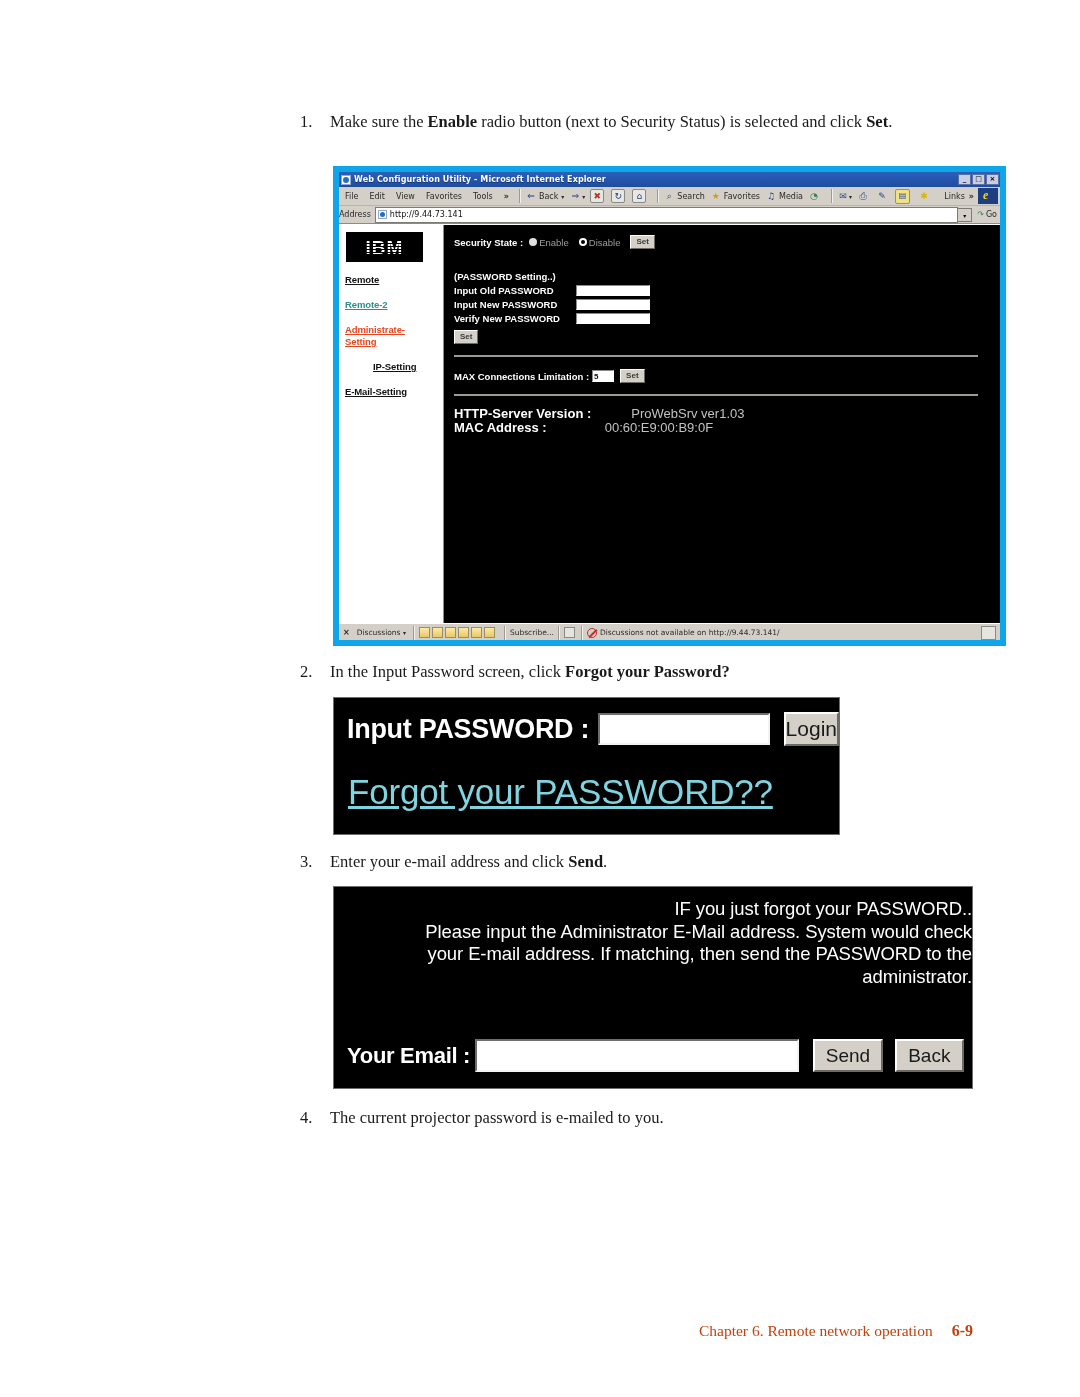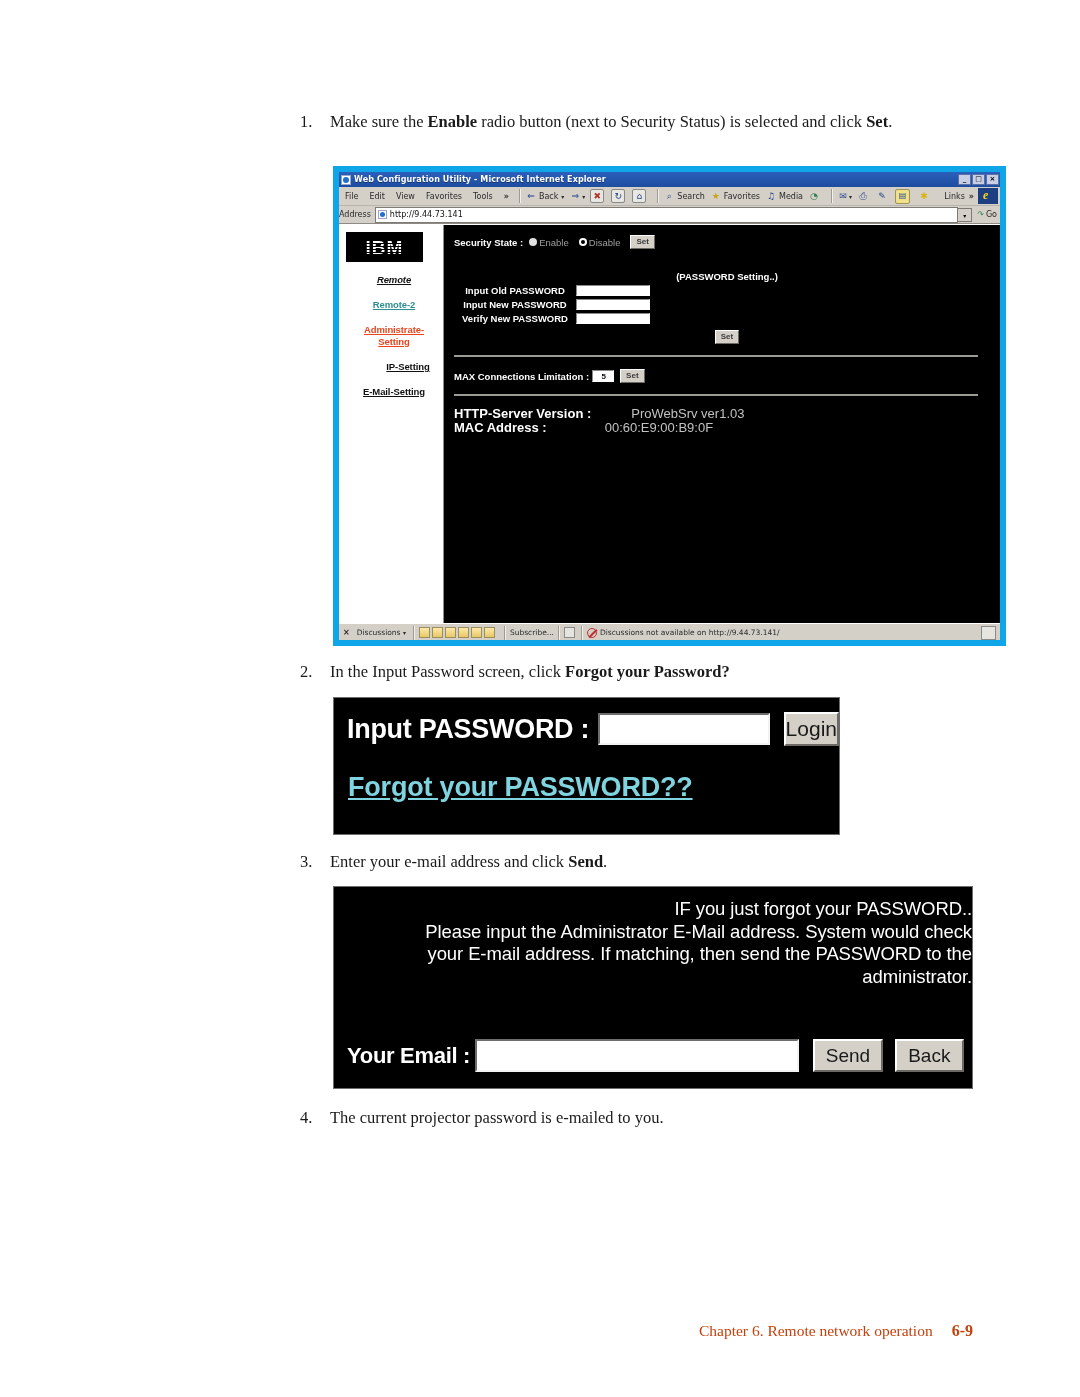--- a/index.html
+++ b/index.html
@@ -218,21 +218,20 @@
     margin-right: 3px;
     color: #2a2a2a;
   }
 
   
   .ie-viewport {
     height: 398px;
     display: flex;
     background: #ffffff;
     border-top: 1px solid #ffffff;
-    text-align: center;
   }
   .page-sidebar {
     width: 105px;
     flex: 0 0 105px;
     background: #ffffff;
     border-right: 1px solid #8f8f8f;
     padding: 5px 0 0 6px;
     box-sizing: border-box;
   }
   .ibm-logo {
@@ -487,22 +486,22 @@
     font-size: 21px;
     text-align: left;
     box-sizing: border-box;
     line-height: normal;
     display: flex;
     align-items: center;
     justify-content: center;
   }
   .fig-link {
     color: #7fd4e0;
-    font-size: 27px;
-    font-weight: bold;
+    font-size: 35px;
+    font-weight: normal;
     text-decoration: underline;
     letter-spacing: -0.2px;
   }
   .fig-para {
     font-size: 18.5px;
     line-height: 22.5px;
     letter-spacing: -0.1px;
   }
 
   
@@ -625,21 +624,21 @@
       <span>Go</span>
     </span>
   </div>
 
   <div class="ie-viewport">
 
     <div class="page-sidebar">
       <div class="ibm-logo">
         <span class="ibm-logo-text">IBM</span>
       </div>
-      <a class="nav-link" href="#" style="color:#111111;font-style:italic;">Remote</a>
+      <a class="nav-link" href="#" style="color:#111111;">Remote</a>
       <a class="nav-link" href="#" style="color:#2e8f8f;">Remote-2</a>
       <a class="nav-link" href="#" style="color:#e8451f;margin-bottom:0;">Administrate-</a>
       <a class="nav-link" href="#" style="color:#e8451f;">Setting</a>
       <a class="nav-link" href="#" style="color:#111111;padding-left:28px;">IP-Setting</a>
       <a class="nav-link" href="#" style="color:#111111;">E-Mail-Setting</a>
     </div>
 
     <div class="page-main">
 
       <div class="sec-row">

